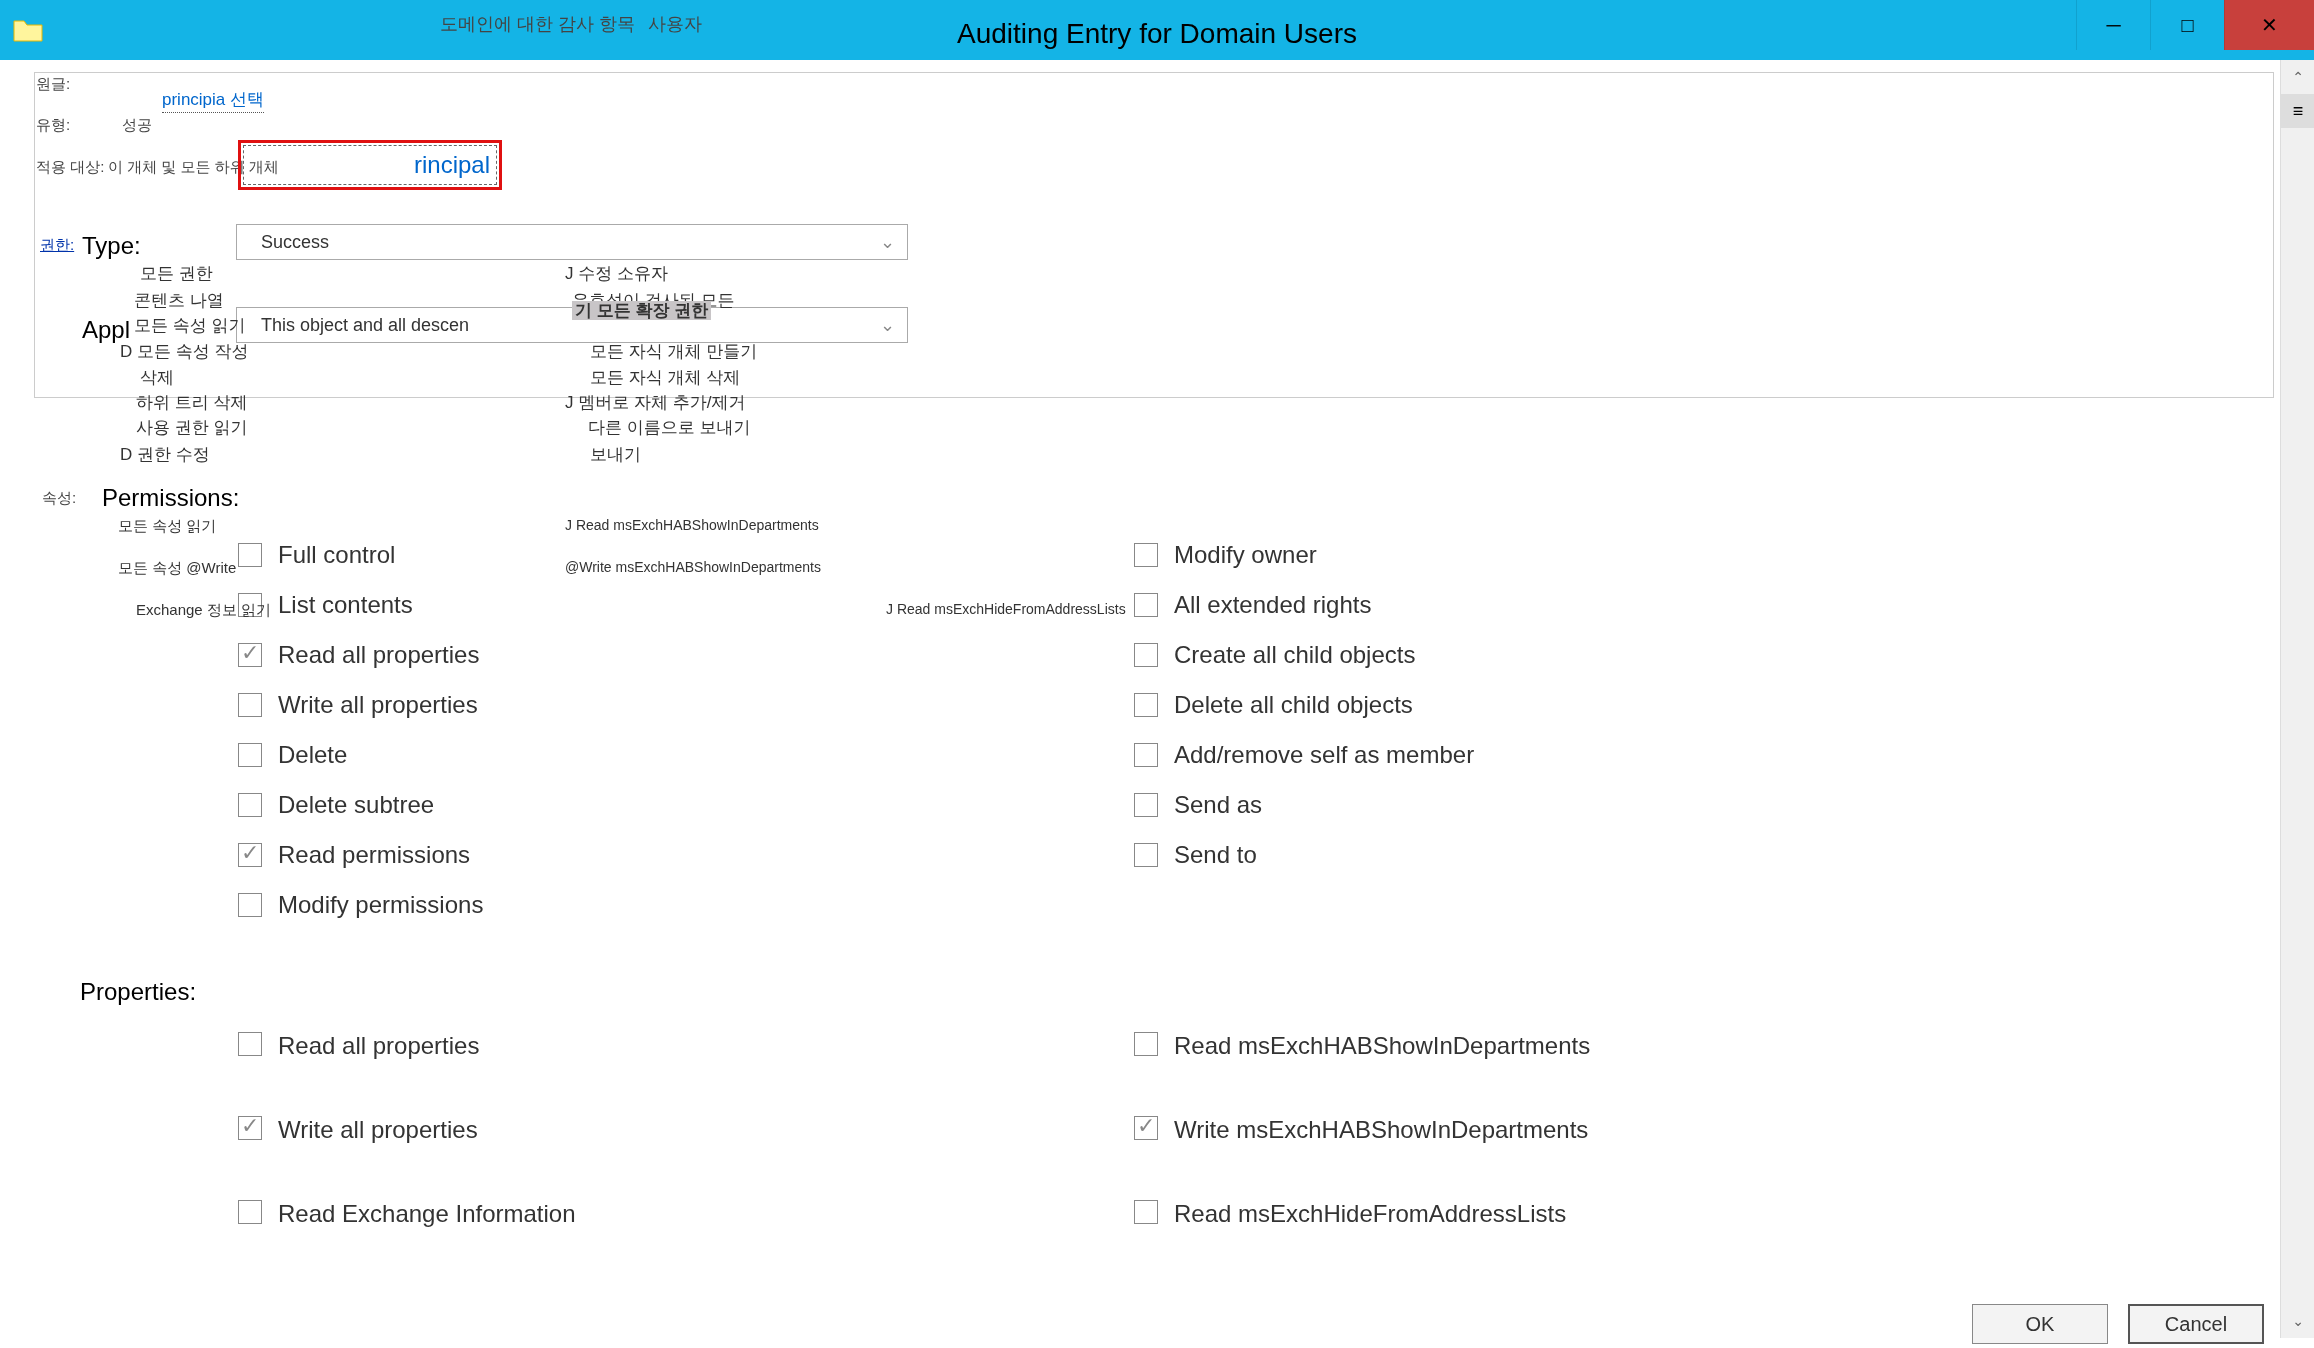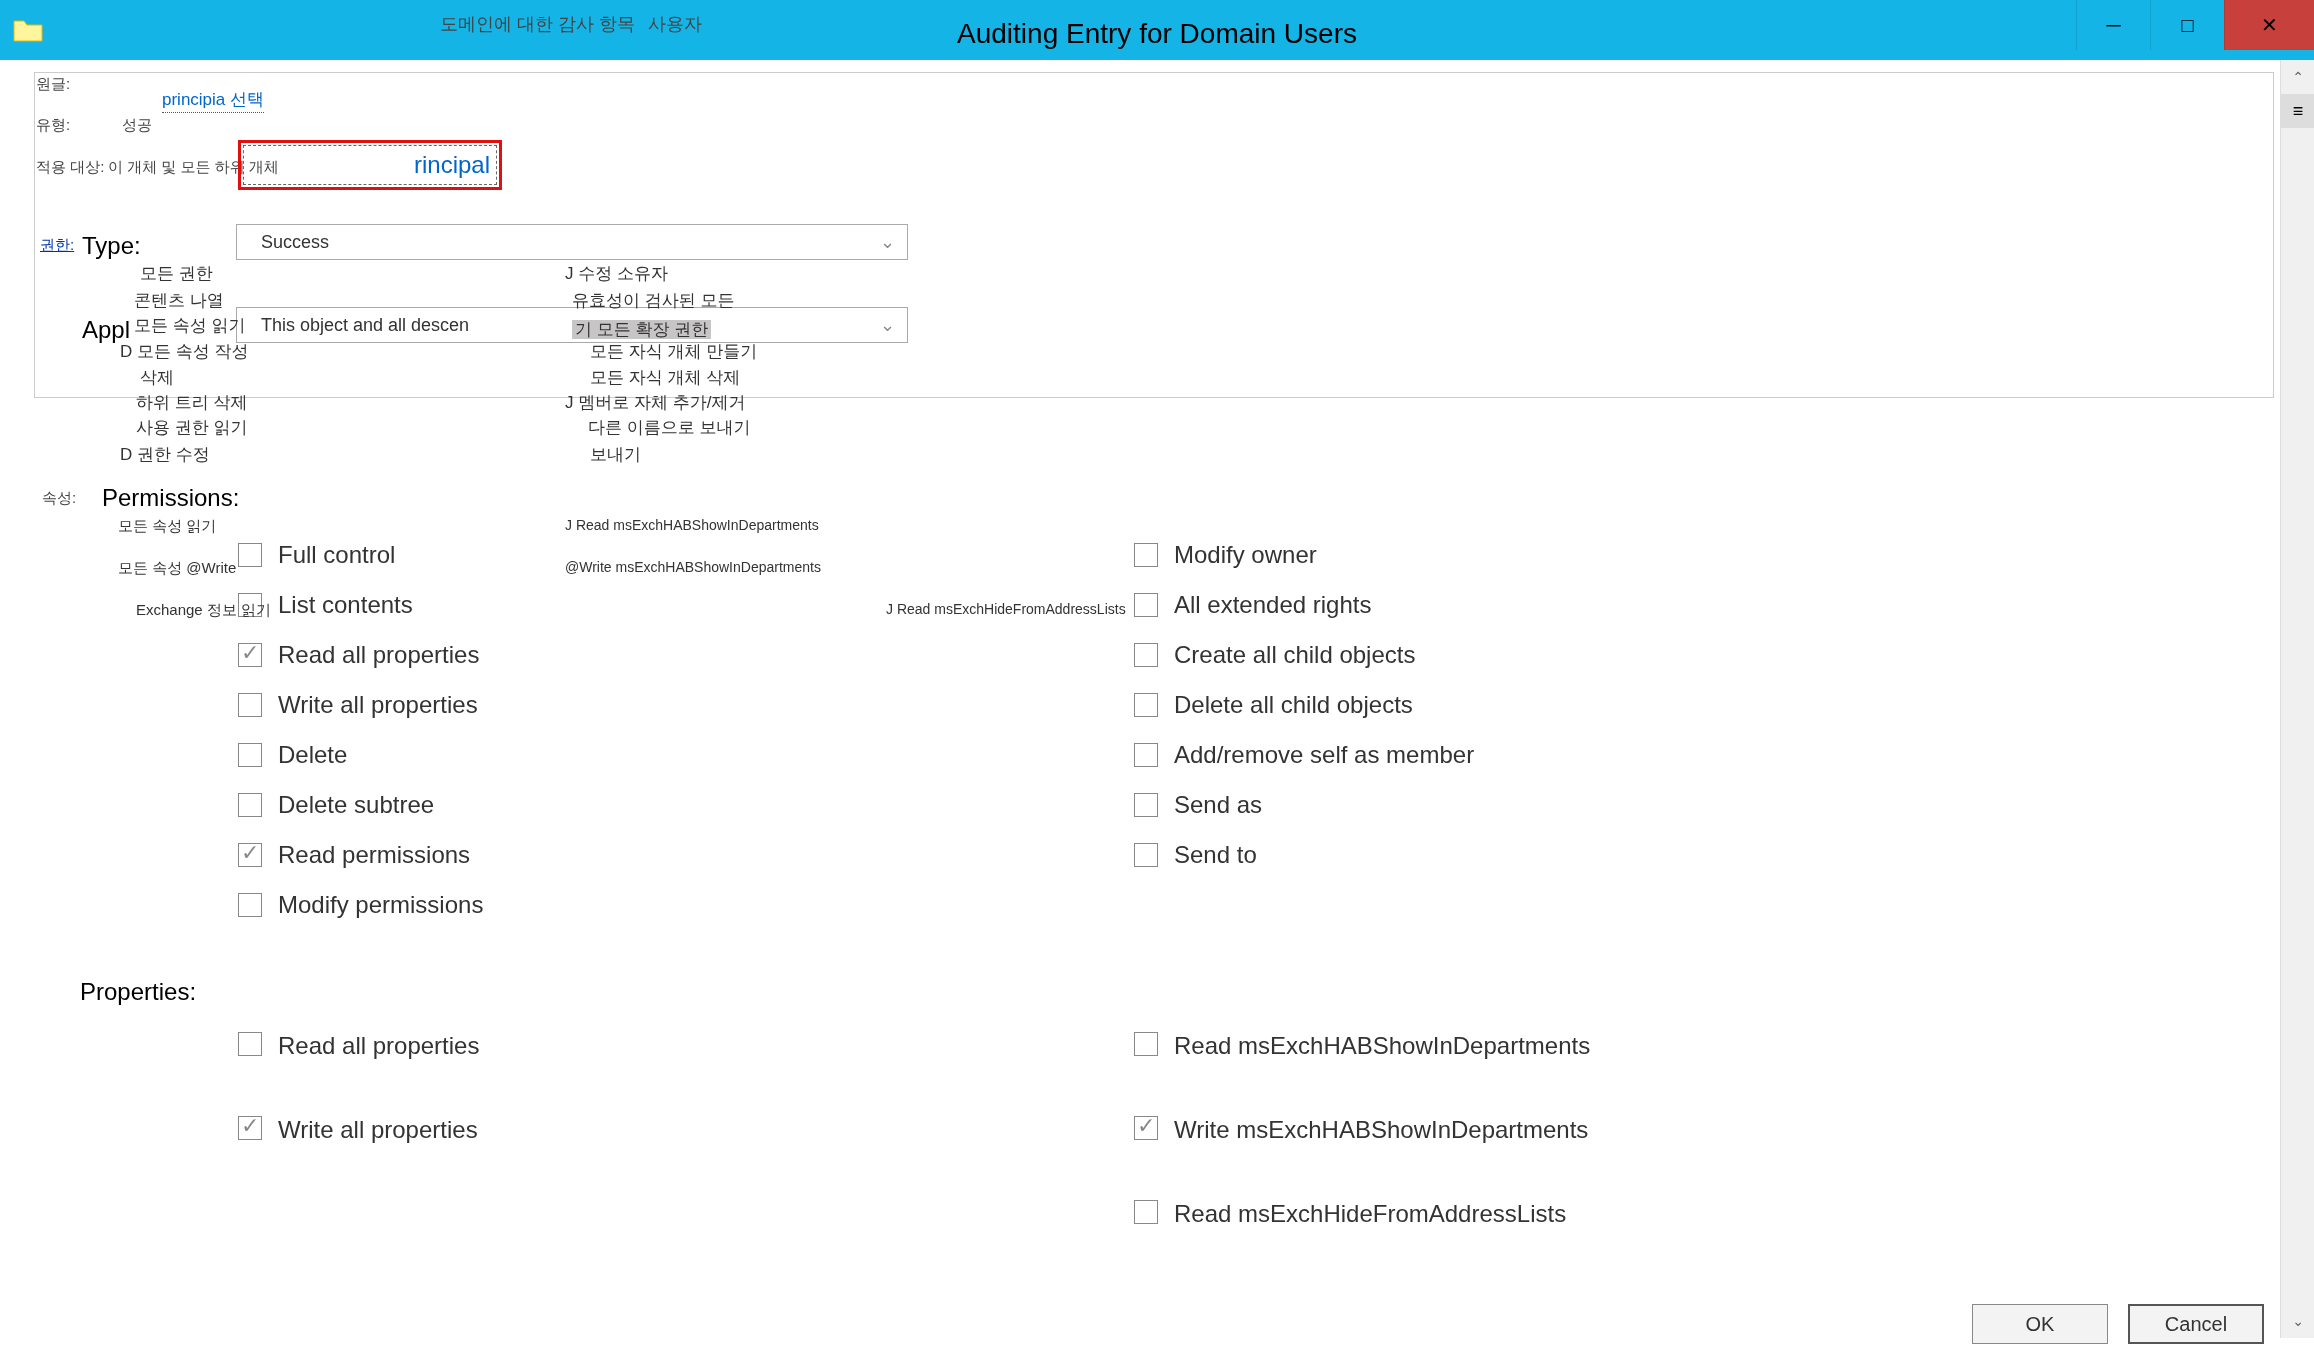--- a/index.html
+++ b/index.html
@@ -147,21 +147,21 @@
   <div class="ghost-ko" style="left:134px; top:314px;">모든 속성 읽기</div>
   <div class="ghost-ko" style="left:120px; top:340px;">D 모든 속성 작성</div>
   <div class="ghost-ko" style="left:140px; top:366px;">삭제</div>
   <div class="ghost-ko" style="left:136px; top:391px;">하위 트리 삭제</div>
   <div class="ghost-ko" style="left:136px; top:416px;">사용 권한 읽기</div>
   <div class="ghost-ko" style="left:120px; top:443px;">D 권한 수정</div>
 </div>
 <div>
   <div class="ghost-ko" style="left:565px; top:262px;">J 수정 소유자</div>
   <div class="ghost-ko" style="left:572px; top:289px;">유효성이 검사된 모든</div>
-  <div class="ghost-ko " style="left:572px; top:318px;"><span class="ghost-hl">기 모든 확장 권한</span></div>
+  <div class="ghost-ko " style="left:572px; top:299px;font-weight:bold;"><span class="ghost-hl">기 모든 확장 권한</span></div>
   <div class="ghost-ko" style="left:590px; top:340px;">모든 자식 개체 만들기</div>
   <div class="ghost-ko" style="left:590px; top:366px;">모든 자식 개체 삭제</div>
   <div class="ghost-ko" style="left:565px; top:391px;">J 멤버로 자체 추가/제거</div>
   <div class="ghost-ko" style="left:588px; top:416px;">다른 이름으로 보내기</div>
   <div class="ghost-ko" style="left:590px; top:443px;">보내기</div>
 </div>
 
 <div class="sec-header-label" style="left:42px; top:489px;">속성:</div>
 
 <div class="sec-hdr" style="top: 484px; margin-left: 22px;">Permissions:</div>
@@ -246,20 +246,24 @@
 
 <div class="check-col" style="top: 1026px;" id="props-left">
     <div class="check-row attr-row">
       <div class="chk"></div>
       <span class="chk-lbl">Read all properties</span>
     </div>
     <div class="check-row attr-row">
       <div class="chk checked"></div>
       <span class="chk-lbl">Write all properties</span>
     </div>
+    <div class="check-row attr-row">
+      <div class="chk"></div>
+      <span class="chk-lbl">Read Exchange Information</span>
+    </div>
   </div>
 <div class="check-col2" style="top: 1026px;" id="props-right">
     <div class="check-row attr-row">
       <div class="chk"></div>
       <span class="chk-lbl">Read msExchHABShowInDepartments</span>
     </div>
     <div class="check-row attr-row">
       <div class="chk checked"></div>
       <span class="chk-lbl">Write msExchHABShowInDepartments</span>
     </div>

